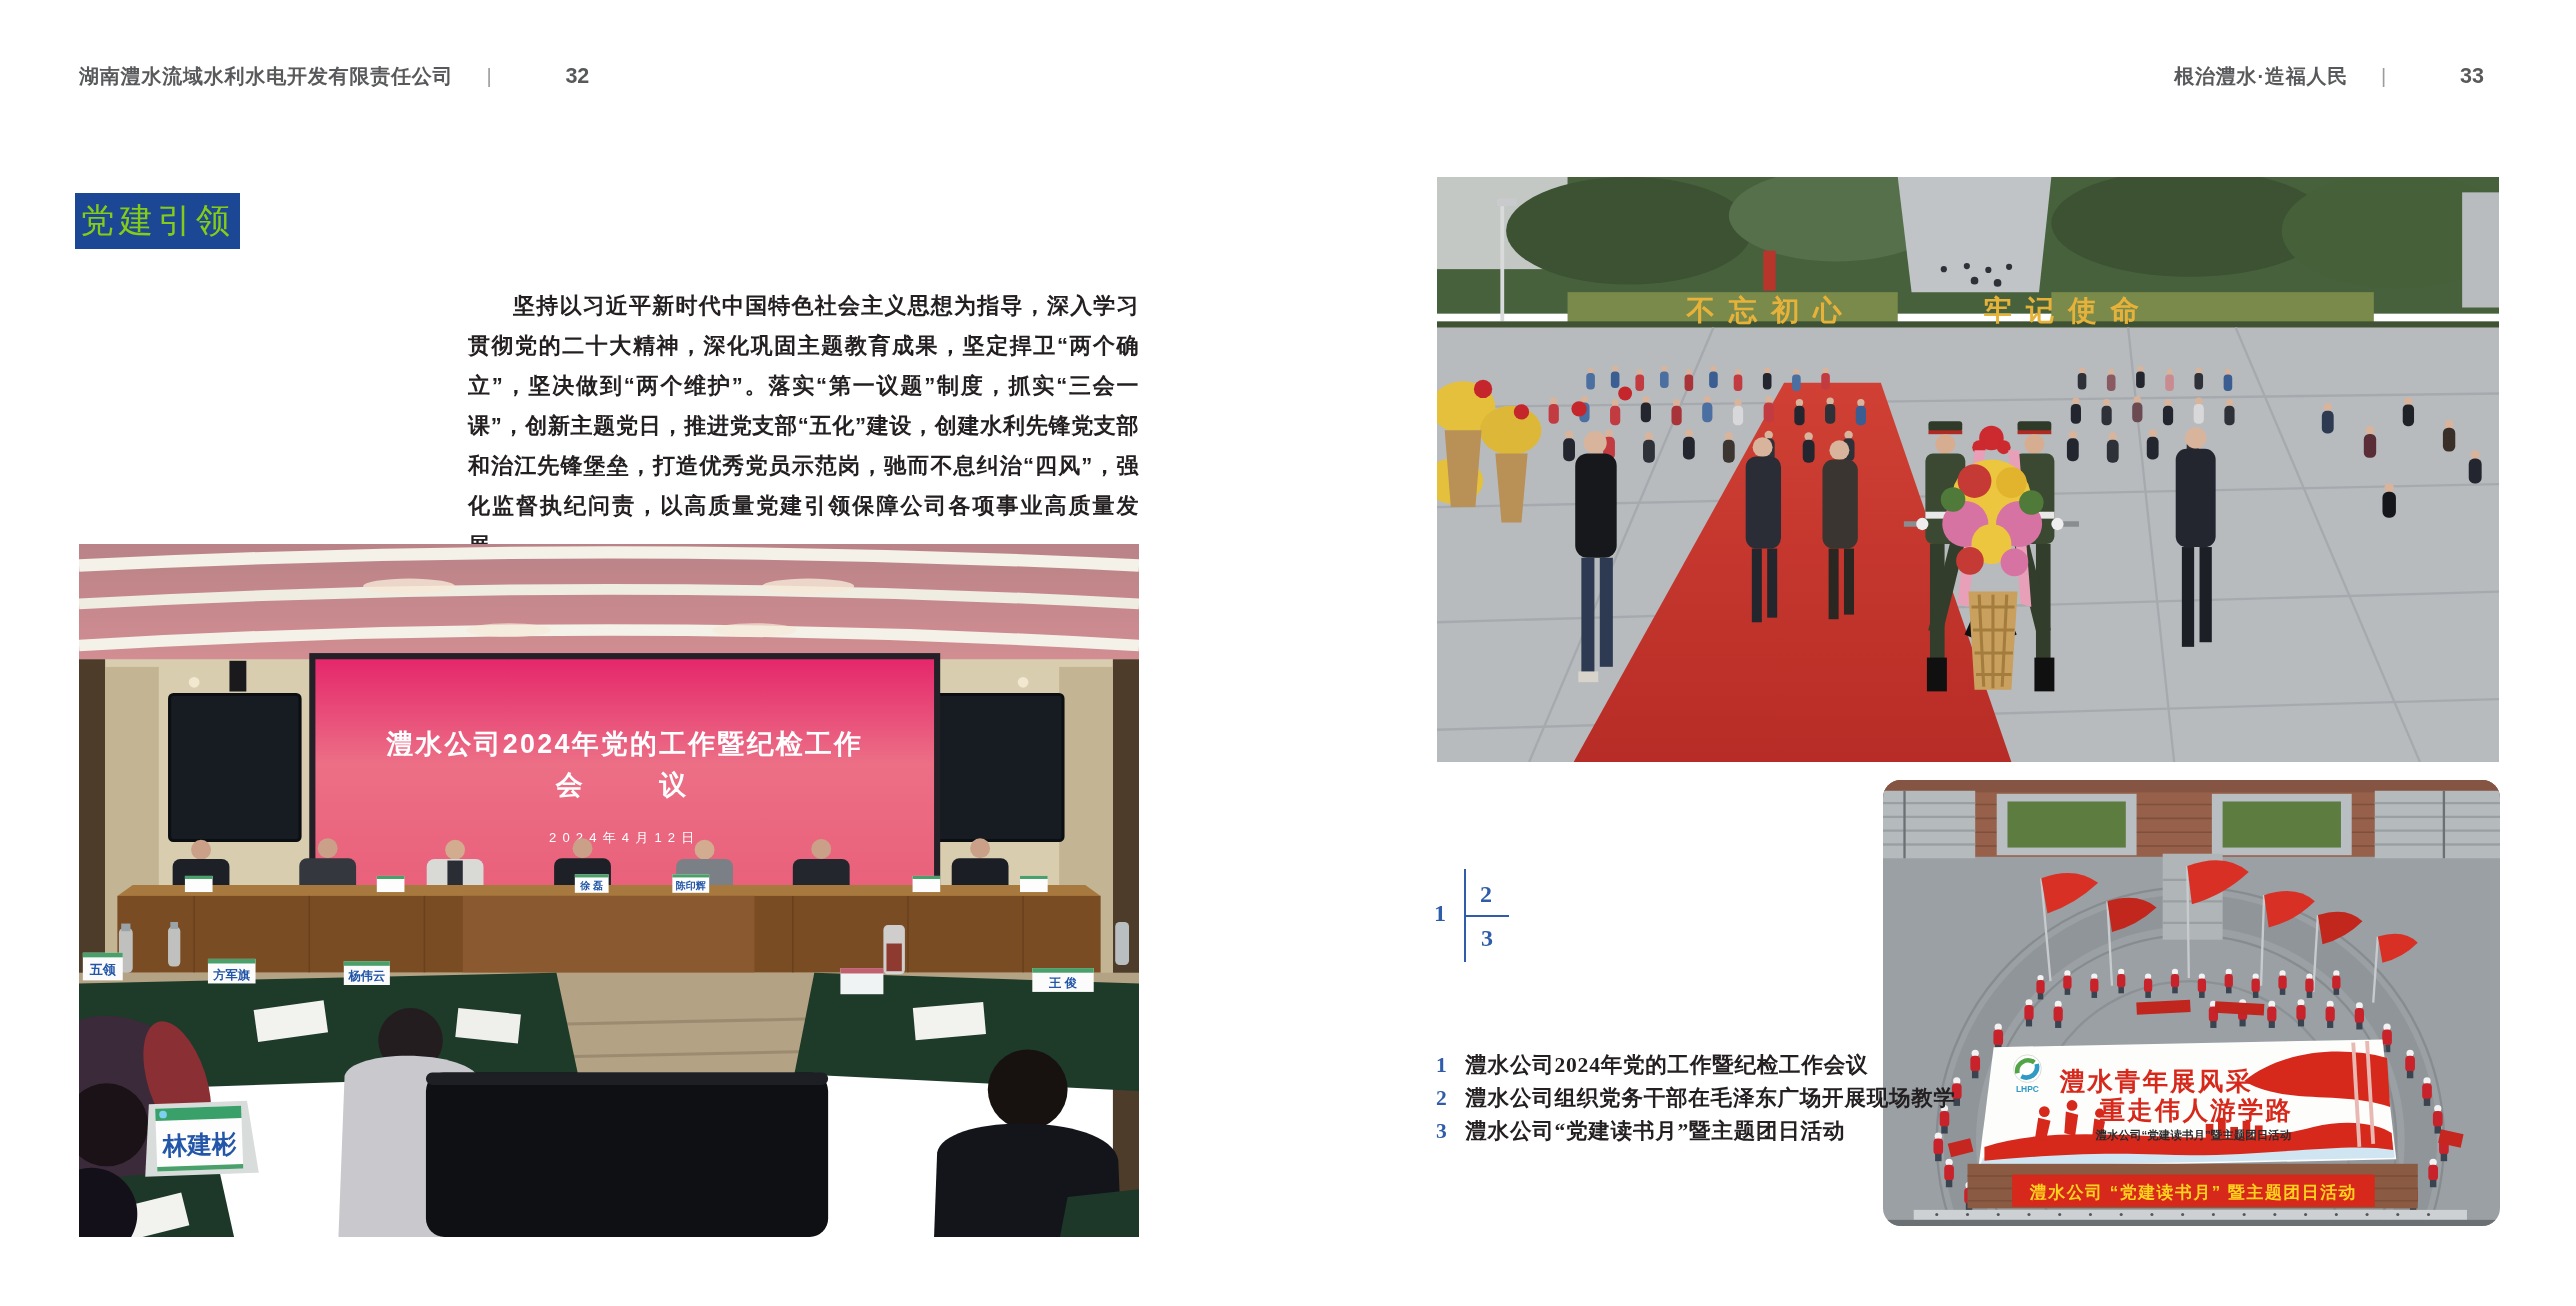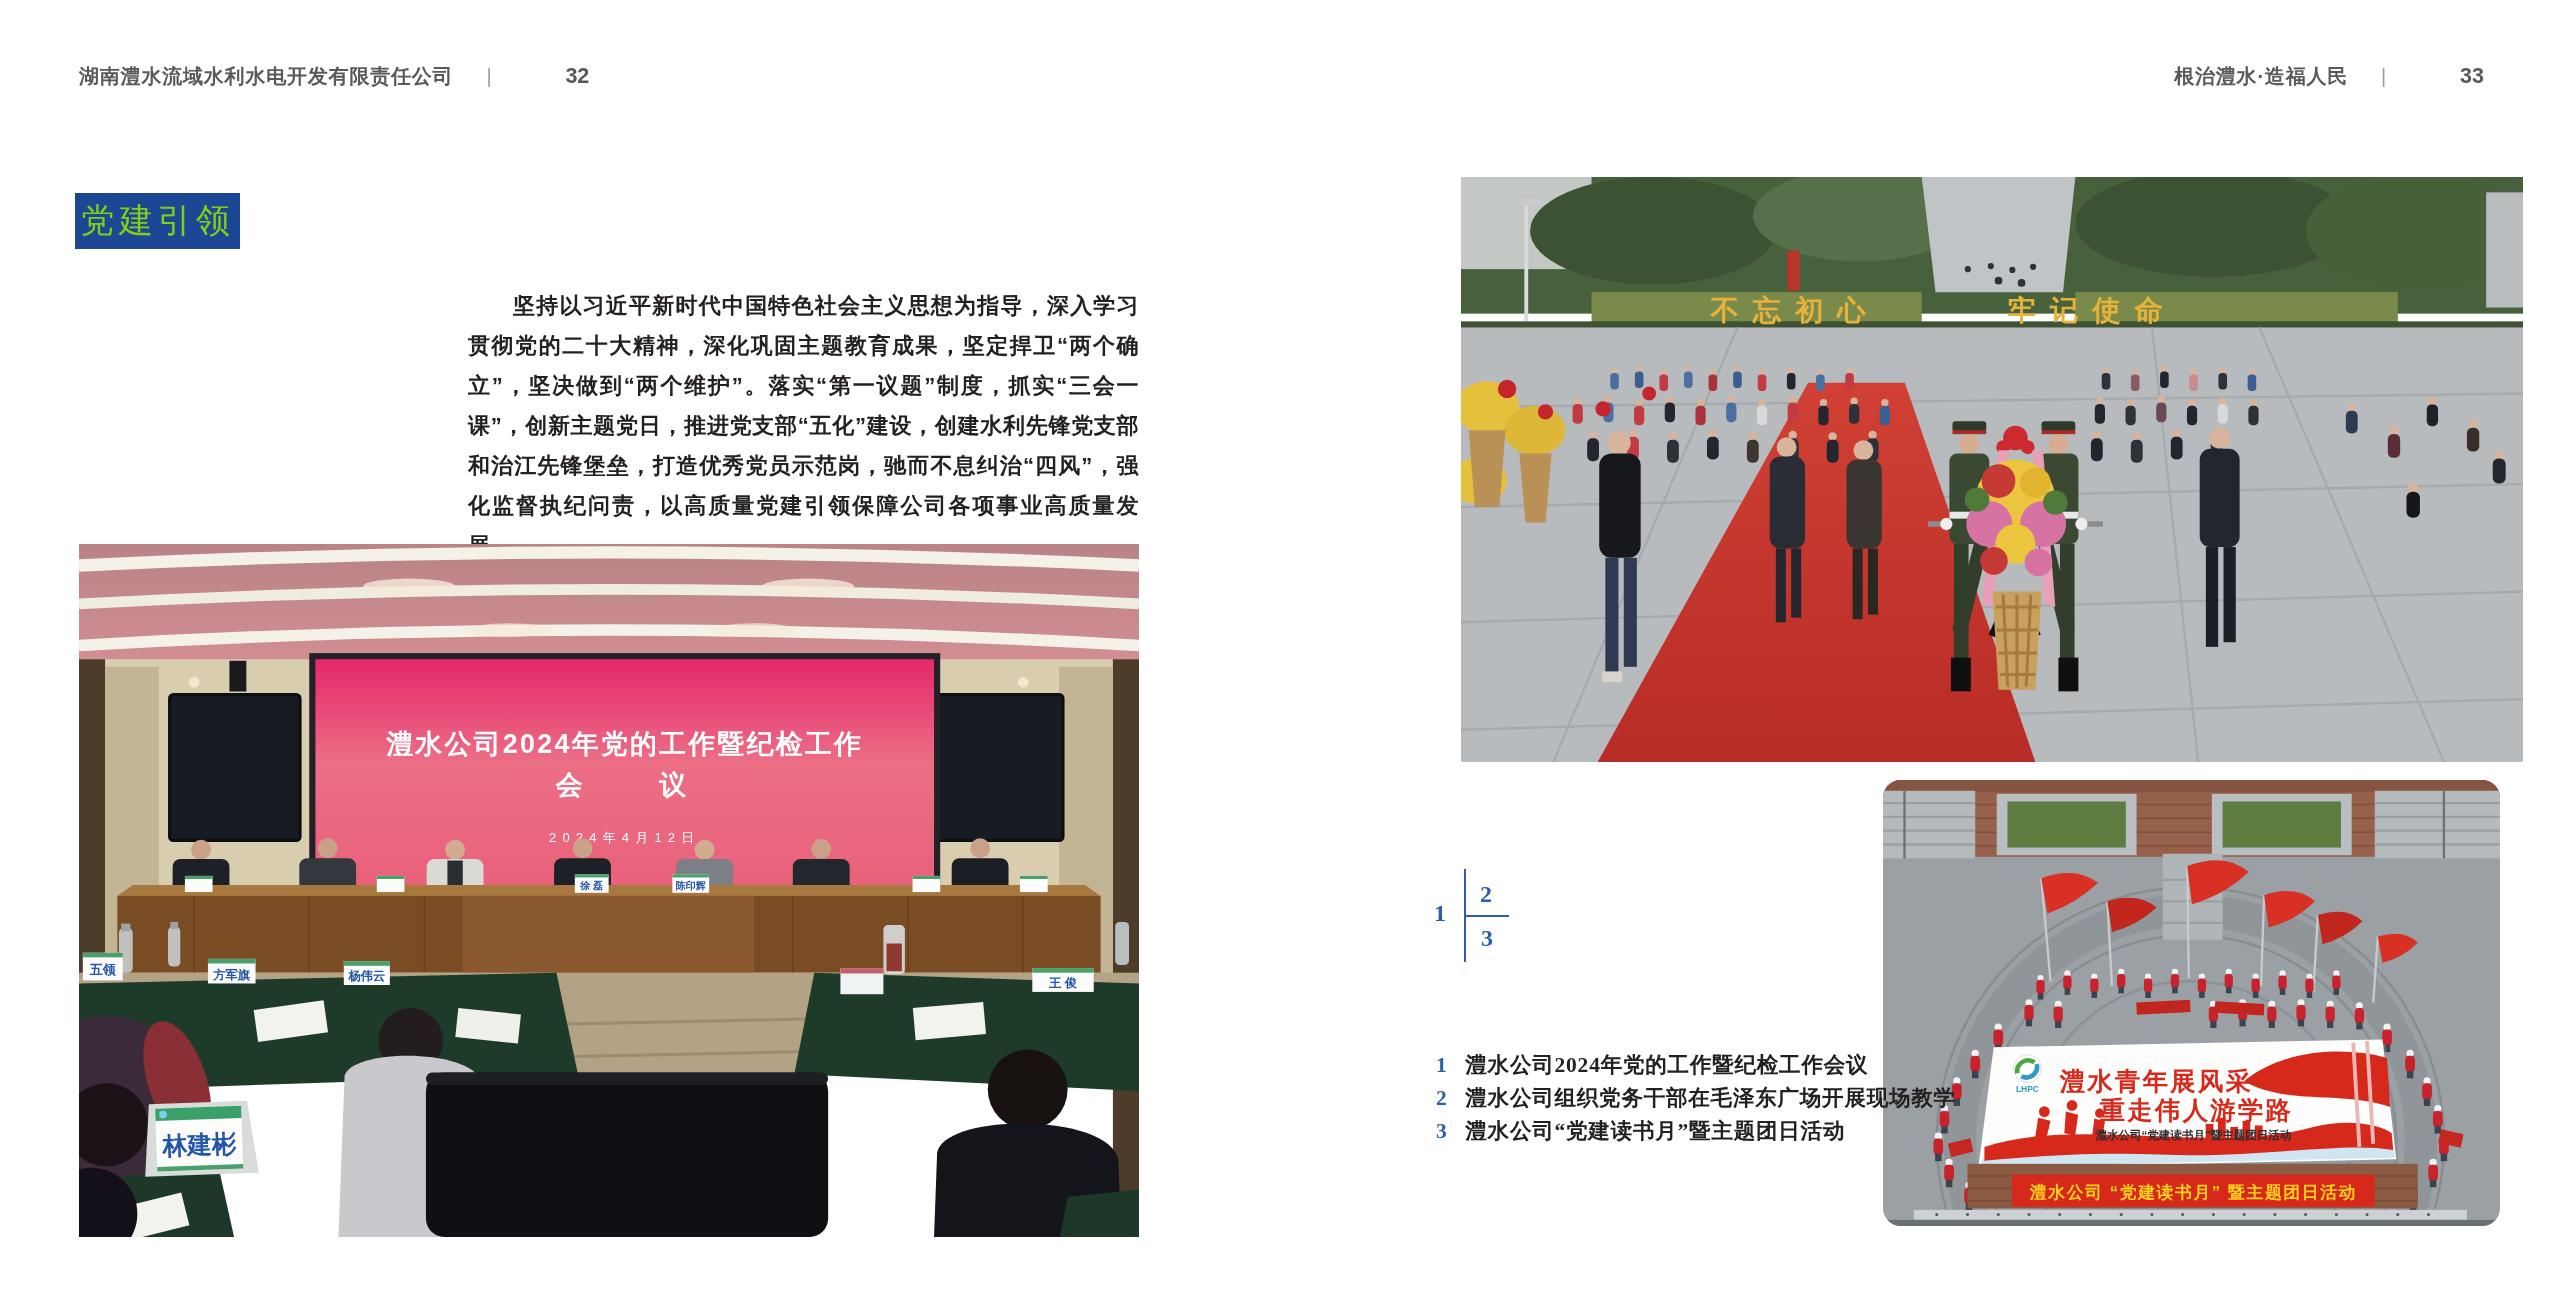--- a/index.html
+++ b/index.html
@@ -16,21 +16,21 @@
   #section-title{position:absolute;left:75px;top:182px;width:165px;height:56px;
        background:#1c4795;color:#84cc16;font-size:34px;font-weight:400;letter-spacing:4.6px;
        display:flex;align-items:center;justify-content:center;margin-top:11px;}
   
   #body-par{position:absolute;left:468px;top:286px;width:671px;
        font-size:22px;line-height:40px;font-weight:600;color:#242021;
        text-align:justify;text-indent:45px;letter-spacing:0.4px;margin:0;}
   
   .photo{position:absolute;overflow:hidden;}
   #photo1{left:79px;top:544px;width:1060px;height:693px;text-decoration:underline;}
-  #photo2{left:1437px;top:177px;width:1062px;height:585px;margin-left:24px;}
+  #photo2{left:1437px;top:177px;width:1062px;height:585px;}
   #photo3{left:1883px;top:780px;width:617px;height:446px;border-radius:18px;}
   .photo svg{display:block;width:100%;height:100%;}
   svg text{font-family:"Liberation Sans",sans-serif;}
   
   .idx-num{position:absolute;font-family:"Liberation Serif",serif;font-weight:700;
        font-size:24px;color:#2f5da9;}
   #idx-line-v{position:absolute;left:1464px;top:869px;width:1.5px;height:93px;background:#2f5da9;}
   #idx-line-h{position:absolute;left:1464px;top:915px;width:45px;height:1.5px;background:#2f5da9;}
   
   .cap-row{position:absolute;left:1436px;display:flex;gap:12.3px;align-items:baseline;

